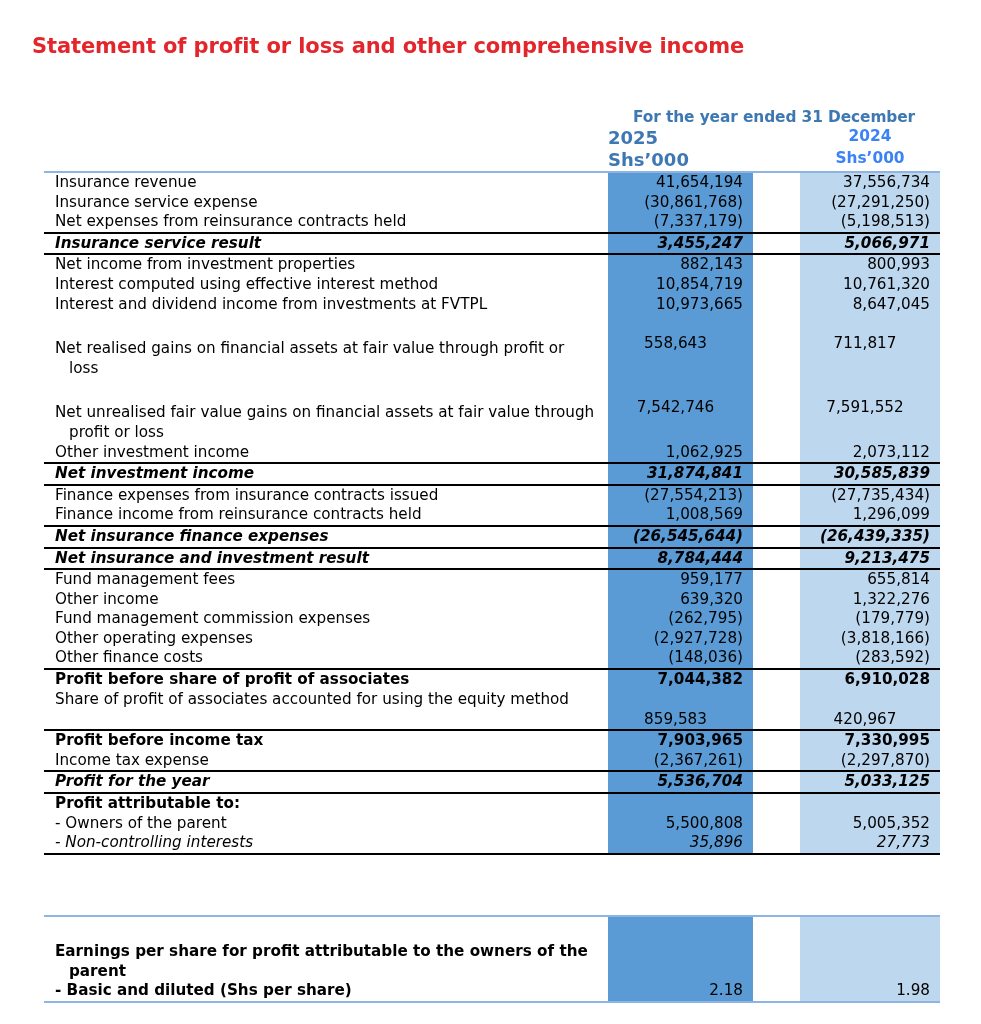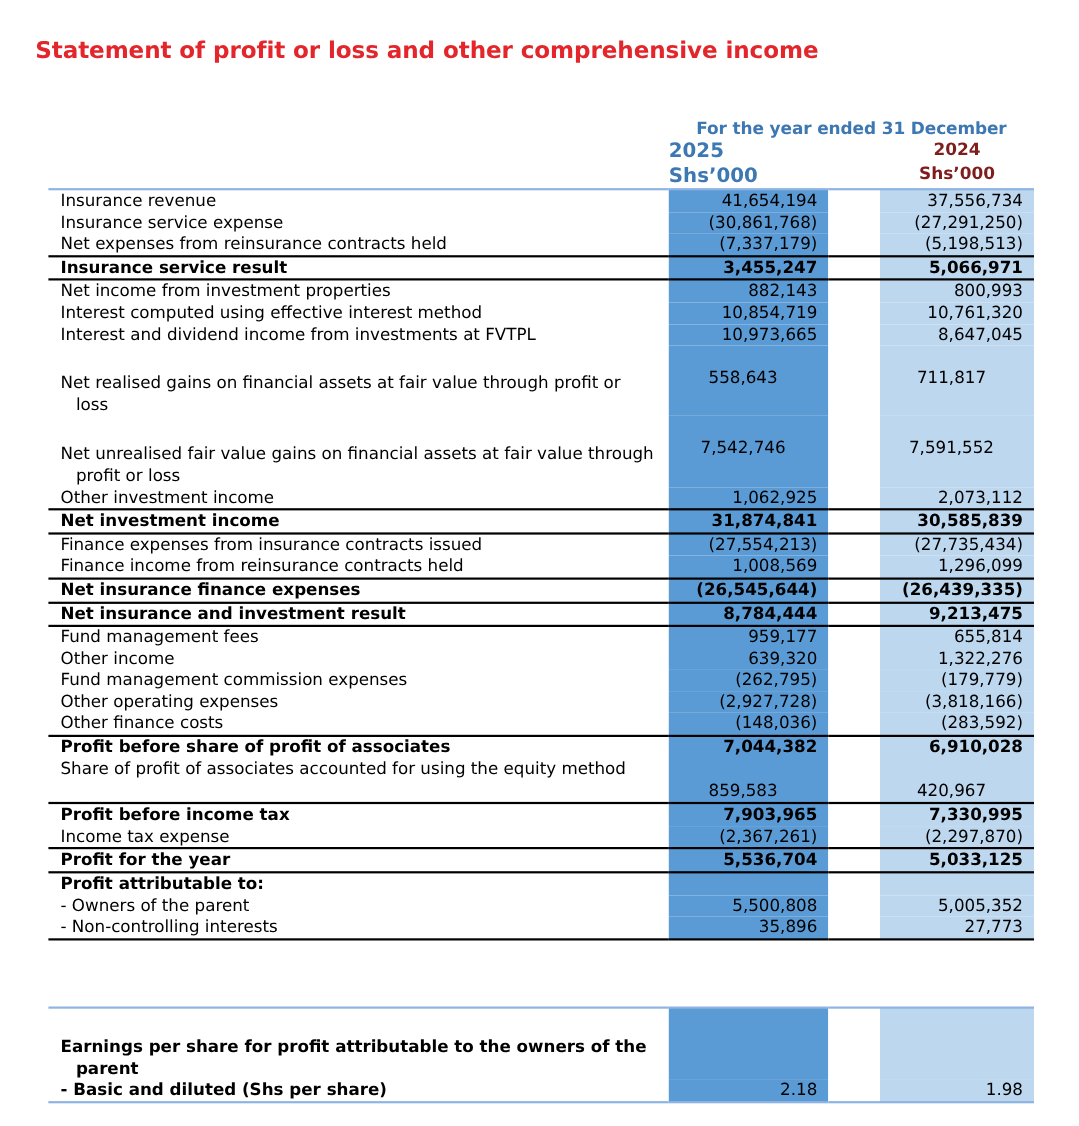--- a/index.html
+++ b/index.html
@@ -78,21 +78,21 @@
   td.v25 { background: #5B9BD5; }
   td.v24 { background: #BDD7EE; }
   td.gap { background: #ffffff; }
 
   
   tr.total td { font-weight: bold; }
   tr.total td.lbl { padding-left: 11px; }
 
   
   .bt-black  { border-top: 2.1px solid #000000; }
-  .bb-black  { border-bottom: 2.1px solid #000000; }
+  .bb-black  { border-bottom: 2.1px solid #000000; font-style: italic; }
   .bt-blue   { border-top: 2.6px double #8EB4E3; }
   .bb-blue   { border-bottom: 2.6px double #8EB4E3; }
 
   .pad-top-6 { padding-top: 5px; }
   .pad-bot-4 { padding-bottom: 4px; }
 
   
   .hdr {
     position: absolute;
     left: 608px;
@@ -117,21 +117,21 @@
     font-size: 18px;
     font-weight: bold;
     color: #3E78B2;
   }
   .hdr .ygap { width: 47px; }
   .hdr .y24 {
     width: 140px;
     text-align: center;
     font-size: 15.4px;
     font-weight: bold;
-    color: #7f1d1d;
+    color: #3b82f6;
   }
 
   
   #block-main { top: 171px; }
   #block-eps  { top: 915px; }
 
   .valline { display: block; text-align: center; }
   .valline.lower { padding-top: 20px; }
   .blank-line { display: block; height: 19.6px; }
 </style>

